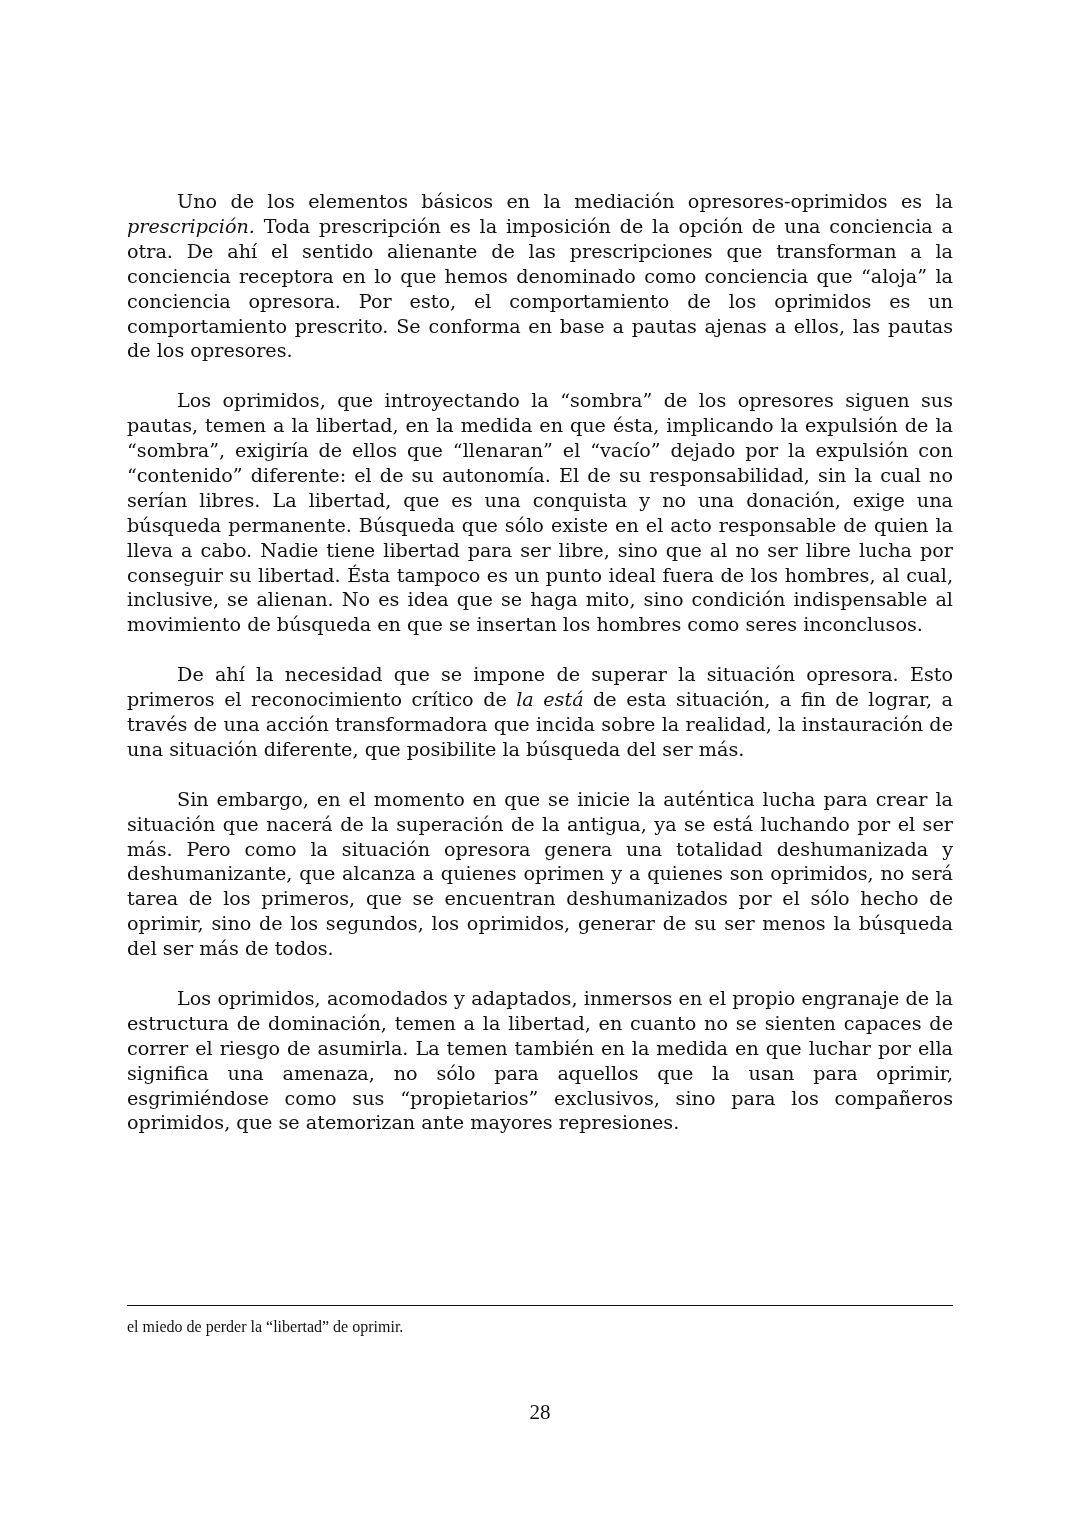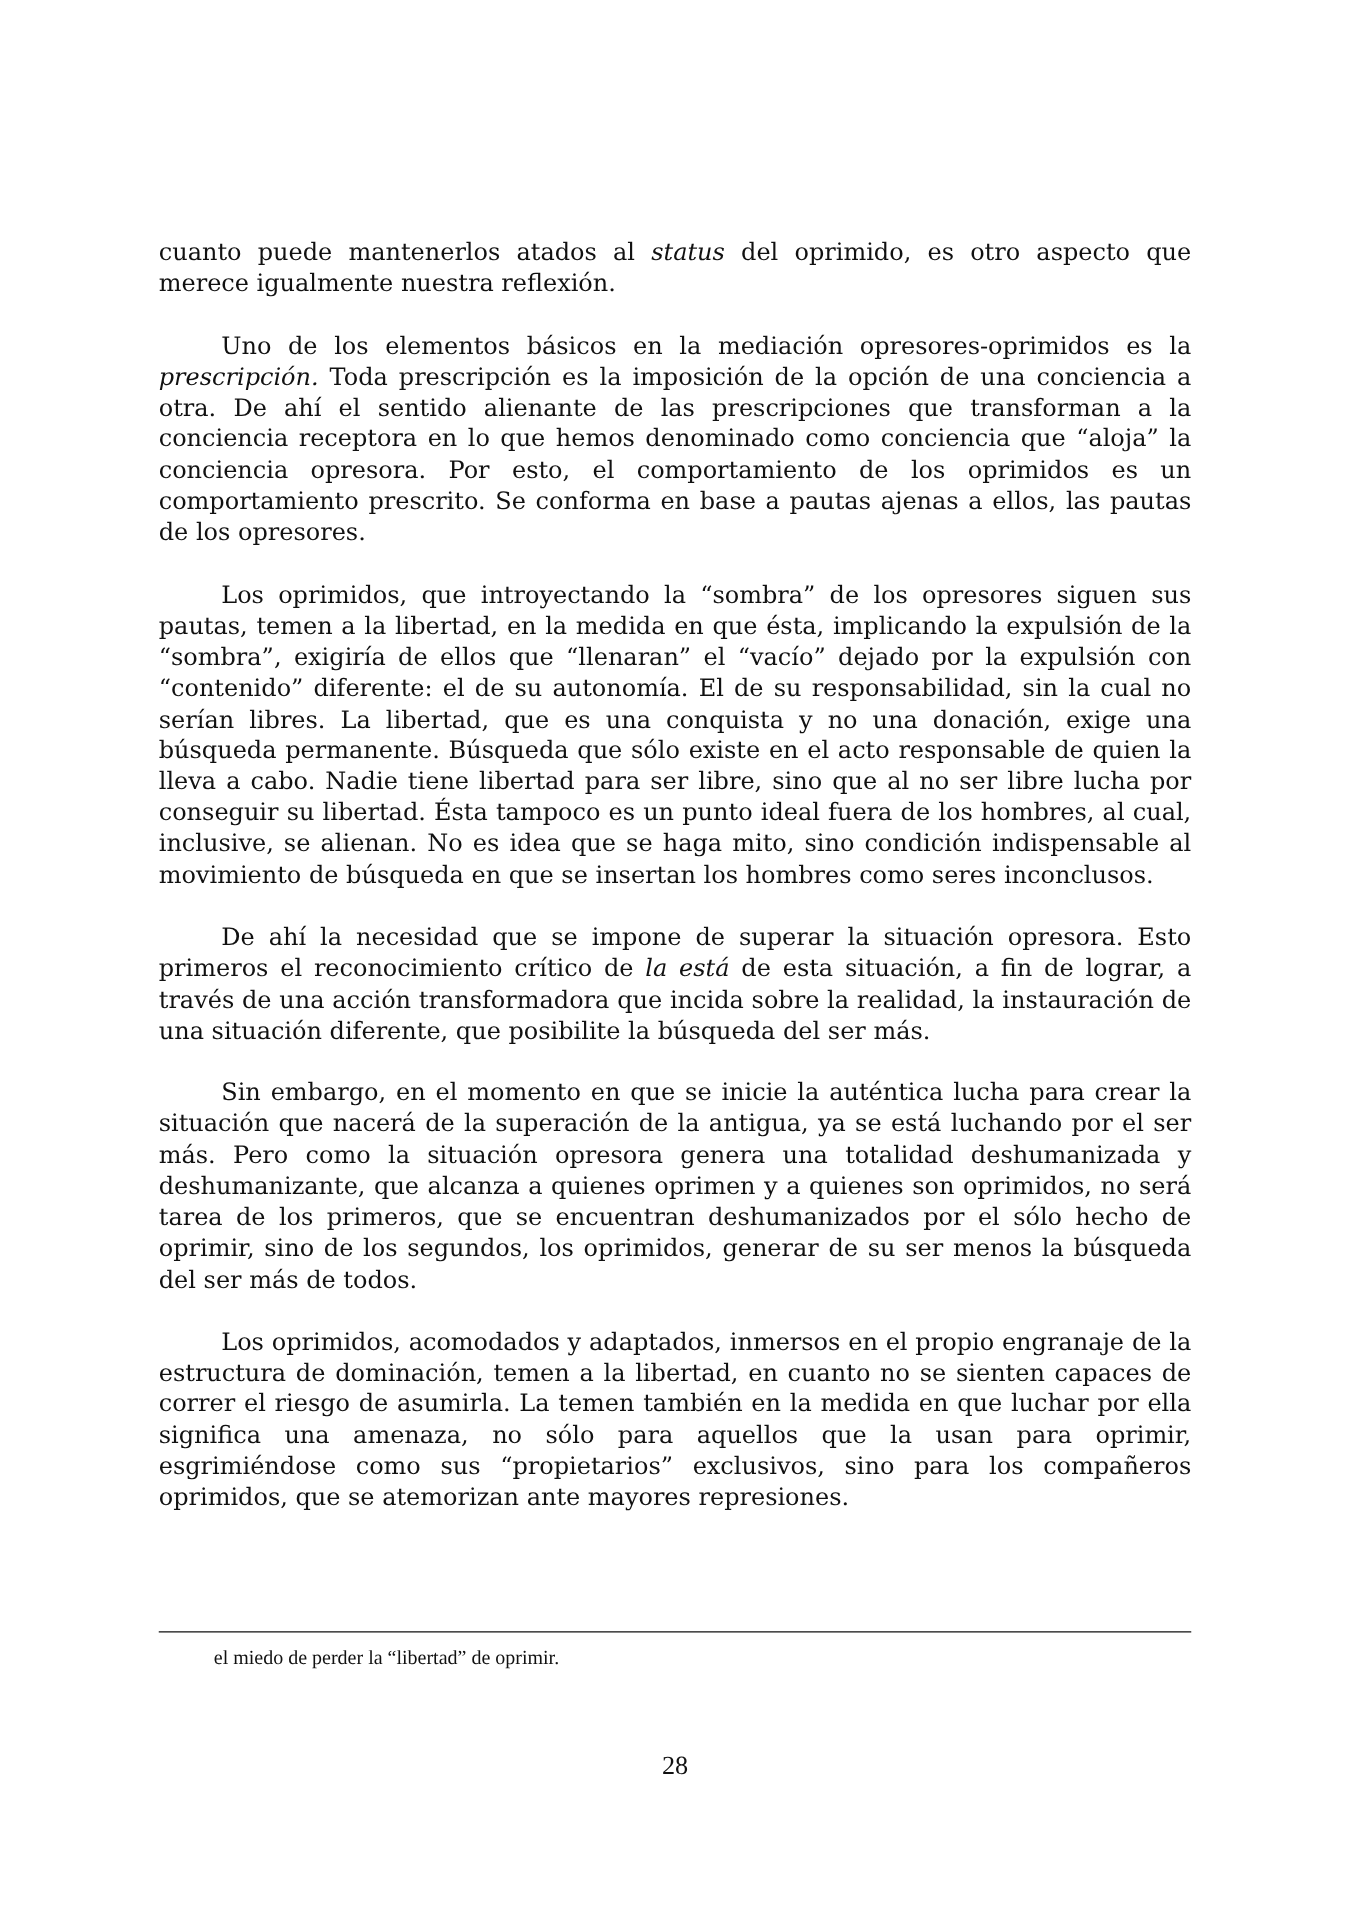--- a/index.html
+++ b/index.html
@@ -11,32 +11,31 @@
     }
     .page p { margin: 0 0 24.9px 0; }
     .page p.indent { text-indent: 50px; }
     .page em { font-style: italic; }
     .footnote-rule {
       position: absolute; left: 127px; top: 1305px; width: 826px; height: 0;
       border-top: 1.5px solid #111111;
     }
     .footnote {
       position: absolute; left: 127px; top: 1318px; width: 826px;
-      font-family: "Liberation Serif", serif; font-size: 16px; color: #111111; margin-left: 44px;
+      font-family: "Liberation Serif", serif; font-size: 16px; color: #111111;
     }
     .page-number {
       position: absolute; left: 0; width: 1080px; top: 1373px; text-align: center;
       font-family: "Liberation Serif", serif; font-size: 21px; color: #111111; margin-top: 27px;
     }
   </style>
 </head>
 <body>
 
 <div class="page">
-  <p><span>cuanto puede mantenerlos atados al </span><em>status</em><span> del oprimido, es otro aspecto que merece igualmente nuestra reflexión.</span></p>
   <p class="indent"><span>Uno de los elementos básicos en la mediación opresores-oprimidos es la </span><em>prescripción.</em><span> Toda prescripción es la imposición de la opción de una conciencia a otra. De ahí el sentido alienante de las prescripciones que transforman a la conciencia receptora en lo que hemos denominado como conciencia que “aloja” la conciencia opresora. Por esto, el comportamiento de los oprimidos es un comportamiento prescrito. Se conforma en base a pautas ajenas a ellos, las pautas de los opresores.</span></p>
   <p class="indent">Los oprimidos, que introyectando la “sombra” de los opresores siguen sus pautas, temen a la libertad, en la medida en que ésta, implicando la expulsión de la “sombra”, exigiría de ellos que “llenaran” el “vacío” dejado por la expulsión con “contenido” diferente: el de su autonomía. El de su responsabilidad, sin la cual no serían libres. La libertad, que es una conquista y no una donación, exige una búsqueda permanente. Búsqueda que sólo existe en el acto responsable de quien la lleva a cabo. Nadie tiene libertad para ser libre, sino que al no ser libre lucha por conseguir su libertad. Ésta tampoco es un punto ideal fuera de los hombres, al cual, inclusive, se alienan. No es idea que se haga mito, sino condición indispensable al movimiento de búsqueda en que se insertan los hombres como seres inconclusos.</p>
   <p class="indent"><span>De ahí la necesidad que se impone de superar la situación opresora. Esto primeros el reconocimiento crítico de </span><em>la está</em><span> de esta situación, a fin de lograr, a través de una acción transformadora que incida sobre la realidad, la instauración de una situación diferente, que posibilite la búsqueda del ser más.</span></p>
   <p class="indent">Sin embargo, en el momento en que se inicie la auténtica lucha para crear la situación que nacerá de la superación de la antigua, ya se está luchando por el ser más. Pero como la situación opresora genera una totalidad deshumanizada y deshumanizante, que alcanza a quienes oprimen y a quienes son oprimidos, no será tarea de los primeros, que se encuentran deshumanizados por el sólo hecho de oprimir, sino de los segundos, los oprimidos, generar de su ser menos la búsqueda del ser más de todos.</p>
   <p class="indent">Los oprimidos, acomodados y adaptados, inmersos en el propio engranaje de la estructura de dominación, temen a la libertad, en cuanto no se sienten capaces de correr el riesgo de asumirla. La temen también en la medida en que luchar por ella significa una amenaza, no sólo para aquellos que la usan para oprimir, esgrimiéndose como sus “propietarios” exclusivos, sino para los compañeros oprimidos, que se atemorizan ante mayores represiones.</p>
 </div>
 
 <div class="footnote-rule"></div>
 <div class="footnote">el miedo de perder la “libertad” de oprimir.</div>
 <div class="page-number">28</div>

